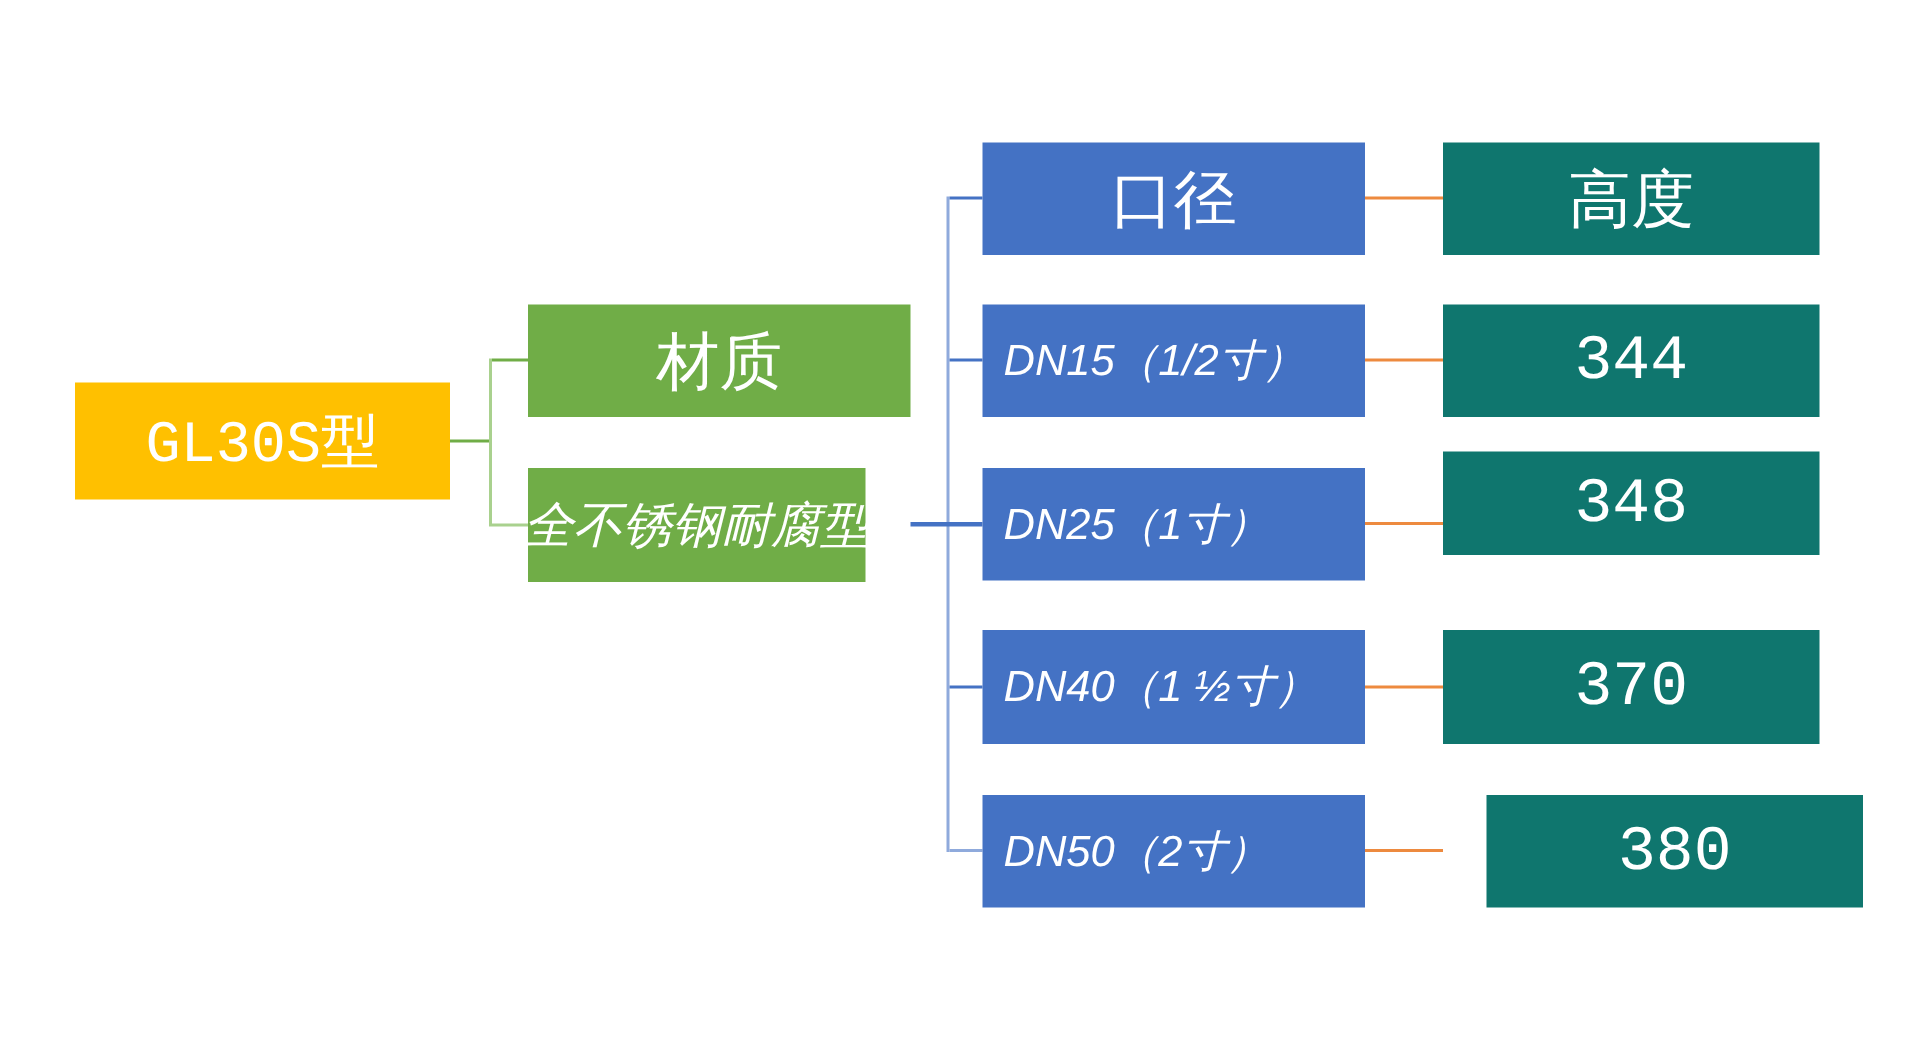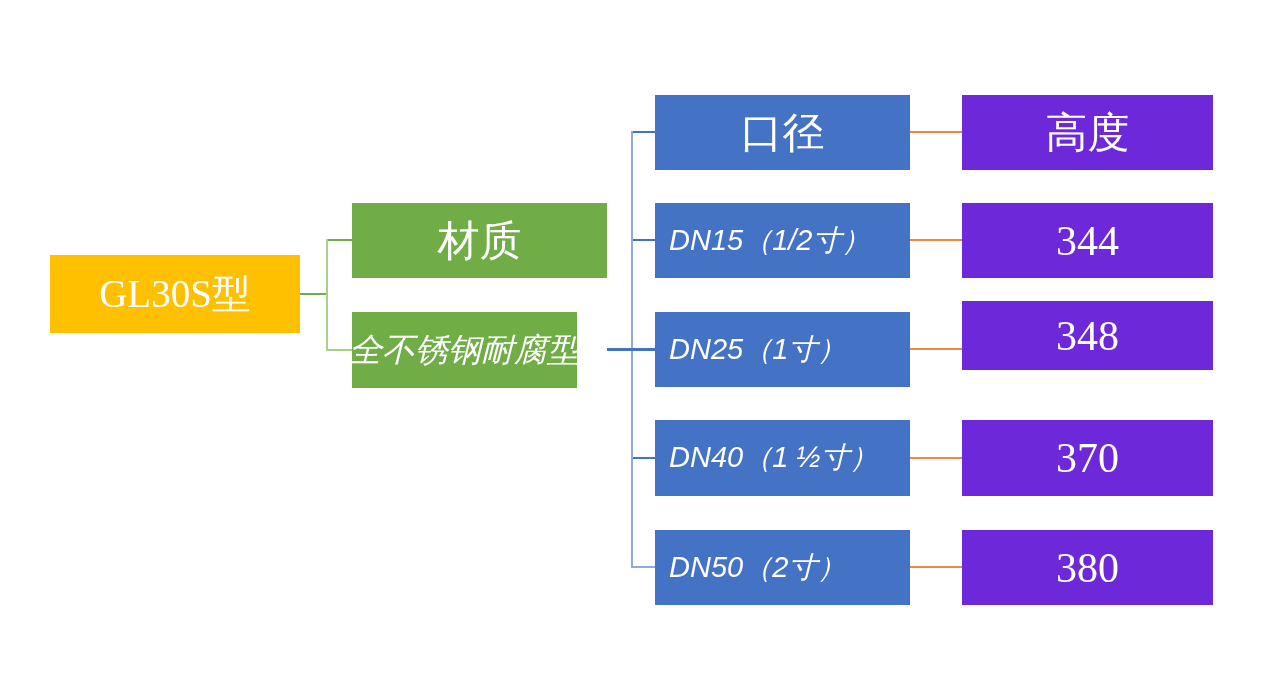--- a/index.html
+++ b/index.html
@@ -13,21 +13,21 @@
   }
   .box {
     position: absolute;
     display: flex;
     align-items: center;
     justify-content: center;
     color: #ffffff;
     box-sizing: border-box;
     white-space: nowrap;
   }
-  .serif { font-family: Liberation Serif, serif; }
+  .serif { font-family: Liberation Mono, monospace; }
   .sans  { font-family: "Liberation Sans", "DejaVu Sans", sans-serif; font-style: italic; }
 
   
   .root-box {
     left: 50px; top: 255px; width: 250px; height: 78px;
     background: #FFC000; font-size: 39px;
   }
   
   .material-header {
     left: 352px; top: 203px; width: 255px; height: 75px;
@@ -39,27 +39,27 @@
   }
   
   .dia { left: 655px; width: 255px; background: #4472C4; }
   .dia-header { top: 95px;  height: 75px; font-size: 42px; }
   .dia-row    { justify-content: flex-start; padding-left: 14px; font-size: 29px; }
   .dia-r0 { top: 203px; height: 75px; }
   .dia-r1 { top: 312px; height: 75px; }
   .dia-r2 { top: 420px; height: 76px; }
   .dia-r3 { top: 530px; height: 75px; }
   
-  .hgt { left: 962px; width: 251px; background: #6d28d9; }
+  .hgt { left: 962px; width: 251px; background: #0f766e; }
   .hgt-header { top: 95px;  height: 75px; font-size: 42px; }
   .hgt-row    { font-size: 42px; }
   .hgt-r0 { top: 203px; height: 75px; }
   .hgt-r1 { top: 301px; height: 69px; }
   .hgt-r2 { top: 420px; height: 76px; }
-  .hgt-r3 { top: 530px; height: 75px; }
+  .hgt-r3 { top: 530px; height: 75px; margin-left: 29px; }
 
   
   .line { position: absolute; }
   .l-green-dark  { background: #70AD47; }
   .l-green-light { background: #A9D18E; }
   .l-blue-dark   { background: #4472C4; }
   .l-blue-light  { background: #8FAADC; }
   .l-orange      { background: #ED8A3F; }
 
   .stub-root          { left: 300px; top: 293px; width: 27px; height: 2px; }

